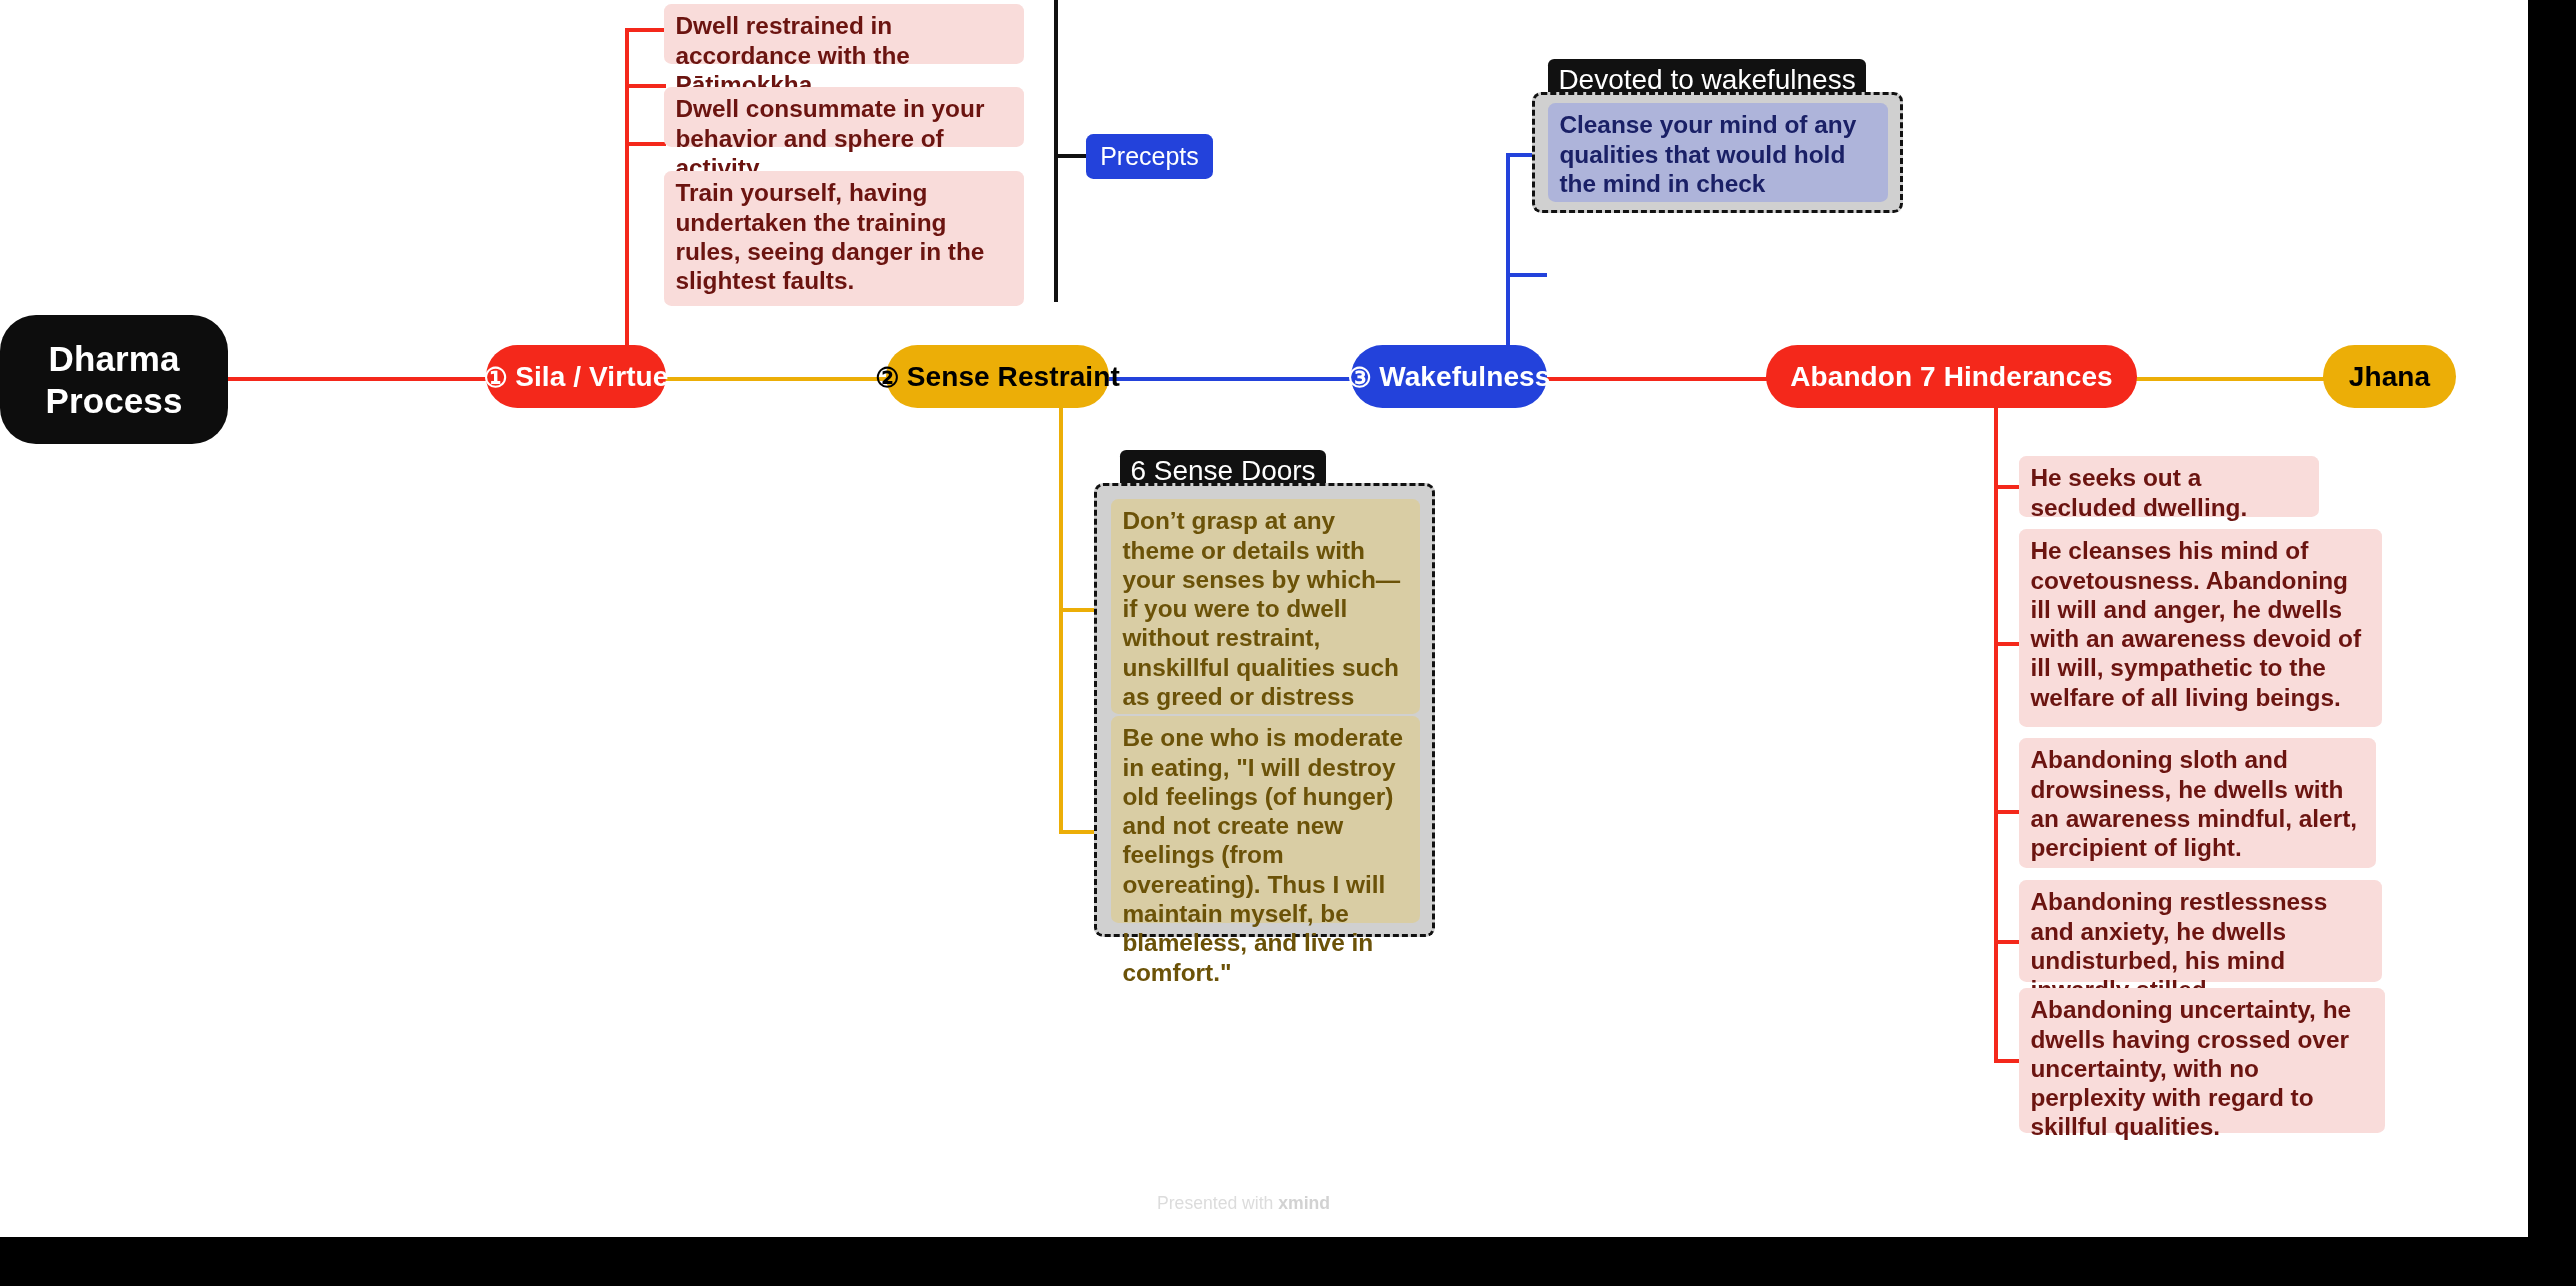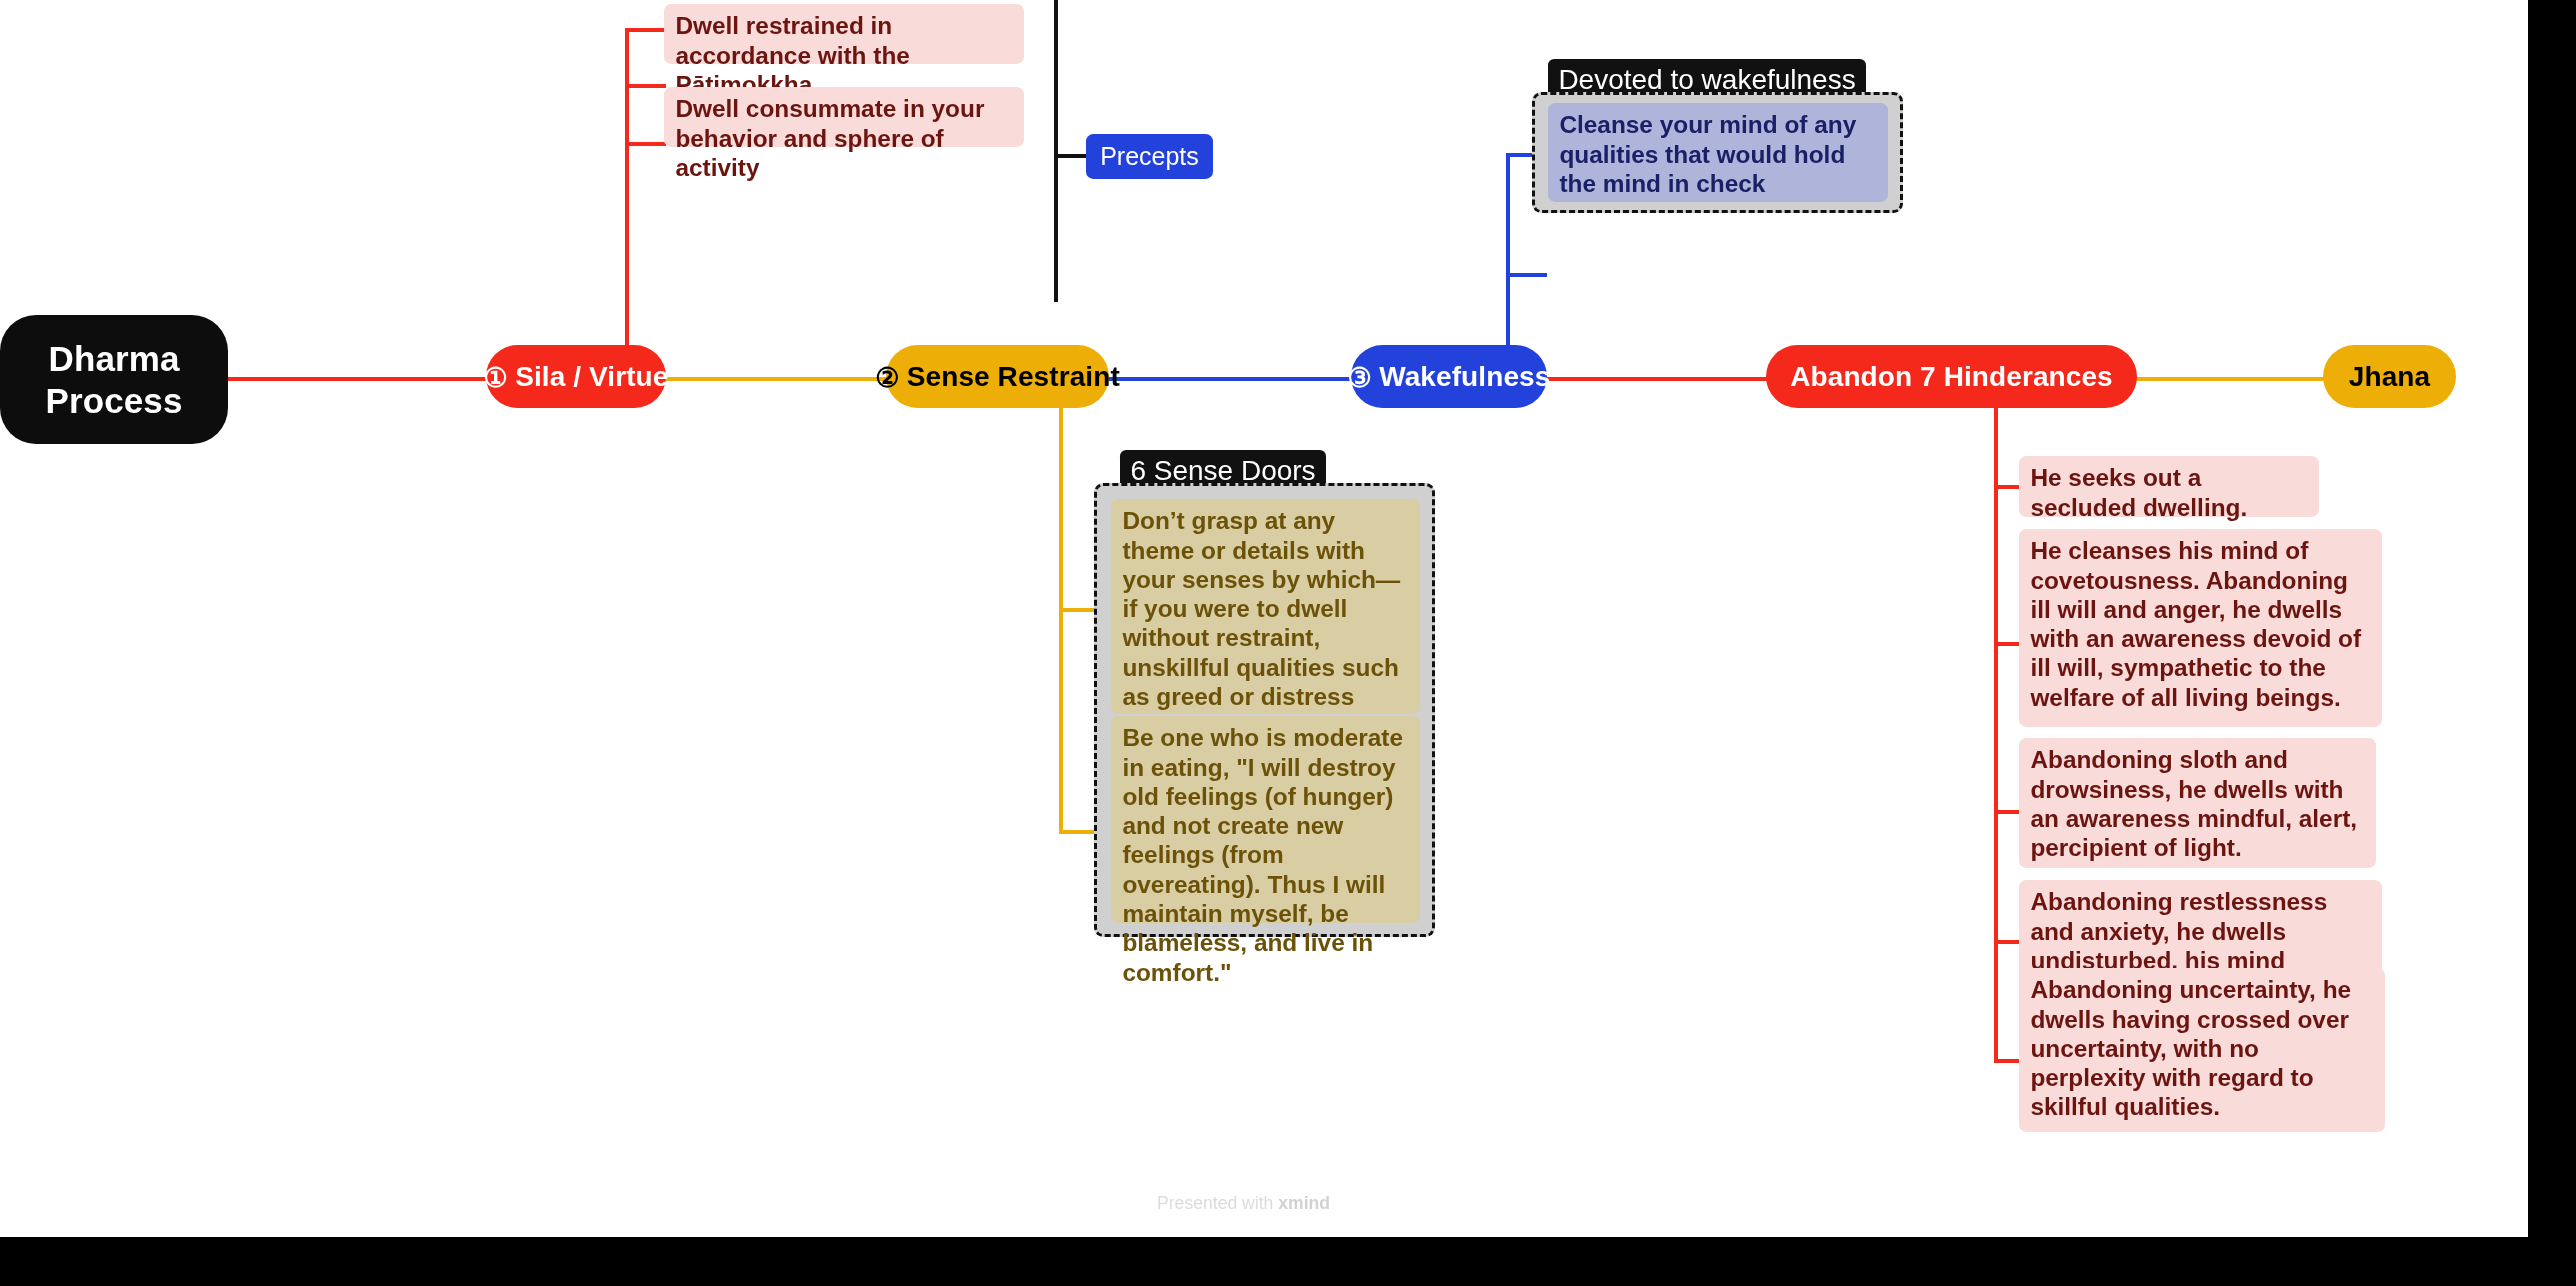--- a/index.html
+++ b/index.html
@@ -132,20 +132,23 @@
   <div id="node-jhana" class="node">
     <span class="lbl">Jhana</span>
   </div>
 
   <div class="card card-pink" style="left:664px;top:4.1px;width:360px;height:60px;">
     <span class="txt">Dwell restrained in accordance with the Pāṭimokkha</span>
   </div>
   <div class="card card-pink" style="left:664px;top:87px;width:360px;height:60px;">
     <span class="txt">Dwell consummate in your behavior and sphere of activity</span>
   </div>
+  <div class="card card-pink" style="left:664px;top:171px;width:360px;height:135px;">
+    <span class="txt">Train yourself, having undertaken the training rules, seeing danger in the slightest faults.</span>
+  </div>
 
   <div class="tag" style="left:1120px;top:450px;">
     <span>6 Sense Doors</span>
   </div>
   <div class="selbox" style="left:1094px;top:483px;width:341px;height:454px;"></div>
   <div class="card card-tan" style="left:1111px;top:499px;width:309px;height:215px;">
     <span class="txt">Don’t grasp at any theme or details with your senses by which—if you were to dwell without restraint, unskillful qualities such as greed or distress might assail you.</span>
   </div>
   <div class="card card-tan" style="left:1111px;top:716px;width:309px;height:207px;">
     <span class="txt">Be one who is moderate in eating, "I will destroy old feelings (of hunger) and not create new feelings (from overeating). Thus I will maintain myself, be blameless, and live in comfort."</span>
@@ -164,21 +167,21 @@
   </div>
   <div class="card card-pink" style="left:2019px;top:738px;width:357px;height:130px;">
     <span class="txt">Abandoning sloth and drowsiness, he dwells with an awareness mindful, alert, percipient of light.</span>
   </div>
   <div class="card card-pink" style="left:2019px;top:529px;width:363px;height:198px;">
     <span class="txt">He cleanses his mind of covetousness. Abandoning ill will and anger, he dwells with an awareness devoid of ill will, sympathetic to the welfare of all living beings.</span>
   </div>
   <div class="card card-pink" style="left:2019px;top:880px;width:363px;height:102px;">
     <span class="txt">Abandoning restlessness and anxiety, he dwells undisturbed, his mind inwardly stilled.</span>
   </div>
-  <div class="card card-pink" style="left:2019px;top:968px;width:366px;height:164px;">
+  <div class="card card-pink" style="left:2019px;top:988px;width:366px;height:145px;">
     <span class="txt">Abandoning uncertainty, he dwells having crossed over uncertainty, with no perplexity with regard to skillful qualities.</span>
   </div>
 
   <div id="watermark">
     <span>Presented with </span><b>xmind</b>
   </div>
 
   <div id="bar-right" class="bar"></div>
   <div id="bar-bottom" class="bar"></div>
 

